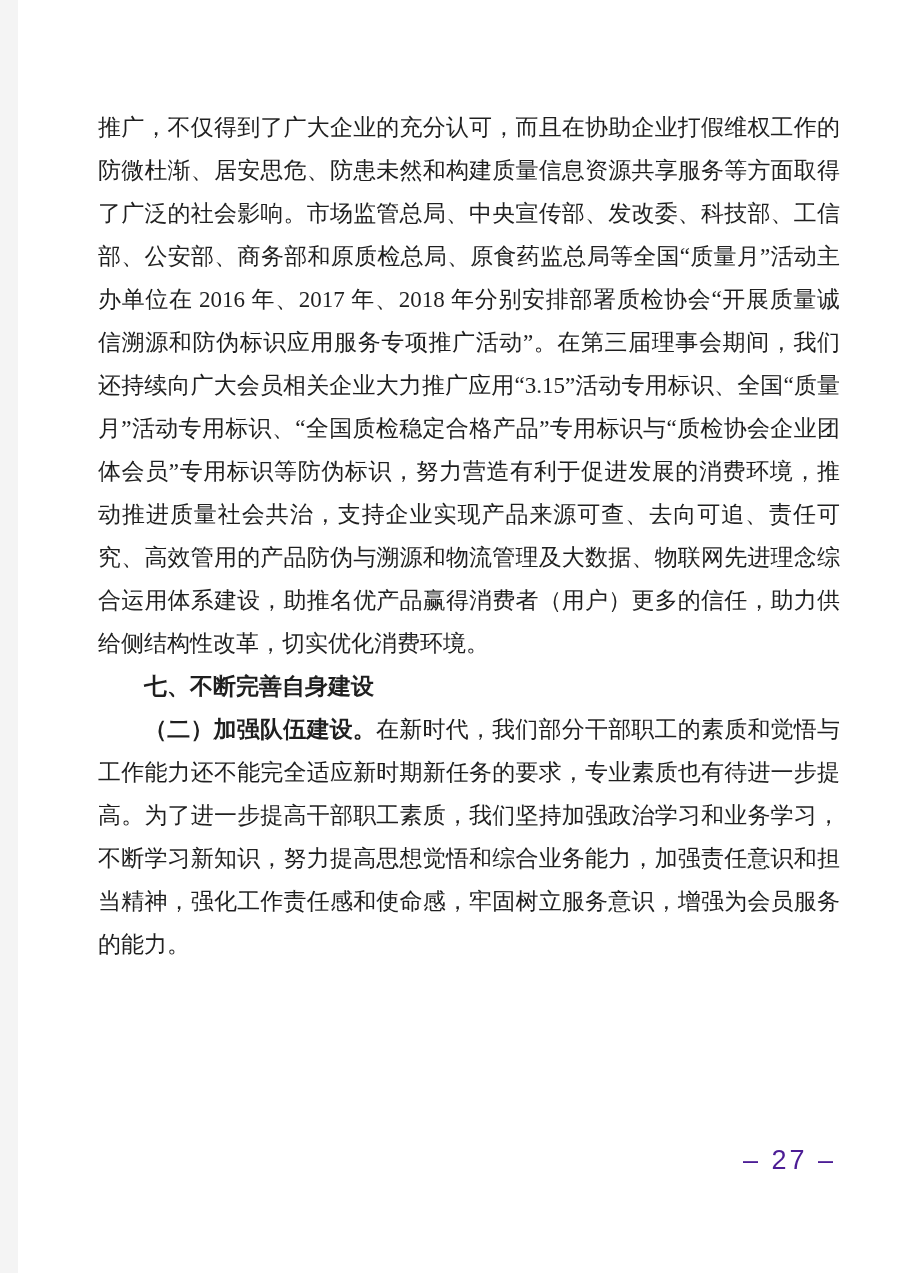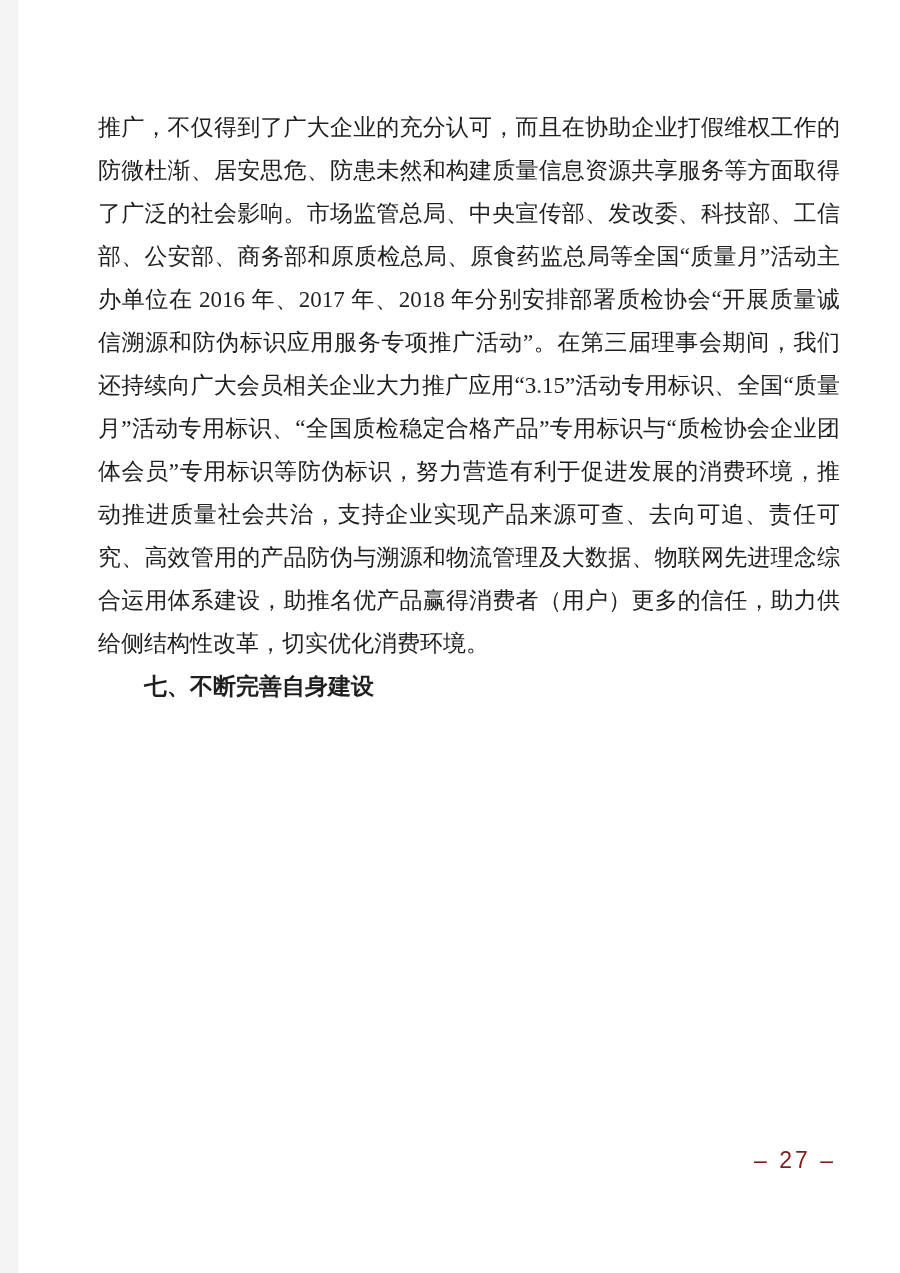--- a/index.html
+++ b/index.html
@@ -49,29 +49,30 @@
     font-family: "Liberation Sans", "DejaVu Sans", sans-serif;
   }
   .lead {
     font-weight: 700;
     font-family: "Liberation Sans", "DejaVu Sans", sans-serif;
   }
   .page-number {
     position: absolute;
     top: 1148px;
     right: 82px;
-    font-size: 23px;
+    font-size: 27px;
     line-height: 24px;
     letter-spacing: 3px;
-    color: #7f1d1d;
+    color: #4c1d95;
     font-family: "Liberation Sans", "DejaVu Sans", sans-serif;
   }
 </style>
 </head>
 <body>
 
 <div class="page">
   <div class="content">
     <p class="para">推广，不仅得到了广大企业的充分认可，而且在协助企业打假维权工作的防微杜渐、居安思危、防患未然和构建质量信息资源共享服务等方面取得了广泛的社会影响。市场监管总局、中央宣传部、发改委、科技部、工信部、公安部、商务部和原质检总局、原食药监总局等全国“质量月”活动主办单位在 2016 年、2017 年、2018 年分别安排部署质检协会“开展质量诚信溯源和防伪标识应用服务专项推广活动”。在第三届理事会期间，我们还持续向广大会员相关企业大力推广应用“3.15”活动专用标识、全国“质量月”活动专用标识、“全国质检稳定合格产品”专用标识与“质检协会企业团体会员”专用标识等防伪标识，努力营造有利于促进发展的消费环境，推动推进质量社会共治，支持企业实现产品来源可查、去向可追、责任可究、高效管用的产品防伪与溯源和物流管理及大数据、物联网先进理念综合运用体系建设，助推名优产品赢得消费者（用户）更多的信任，助力供给侧结构性改革，切实优化消费环境。</p>
     <h2 class="heading">七、不断完善自身建设</h2>
+    <p class="para indent"><span class="lead">（二）加强队伍建设。</span><span>在新时代，我们部分干部职工的素质和觉悟与工作能力还不能完全适应新时期新任务的要求，专业素质也有待进一步提高。为了进一步提高干部职工素质，我们坚持加强政治学习和业务学习，不断学习新知识，努力提高思想觉悟和综合业务能力，加强责任意识和担当精神，强化工作责任感和使命感，牢固树立服务意识，增强为会员服务的能力。</span></p>
   </div>
   <div class="page-number">– 27 –</div>
 </div>
 
 </body></html>

